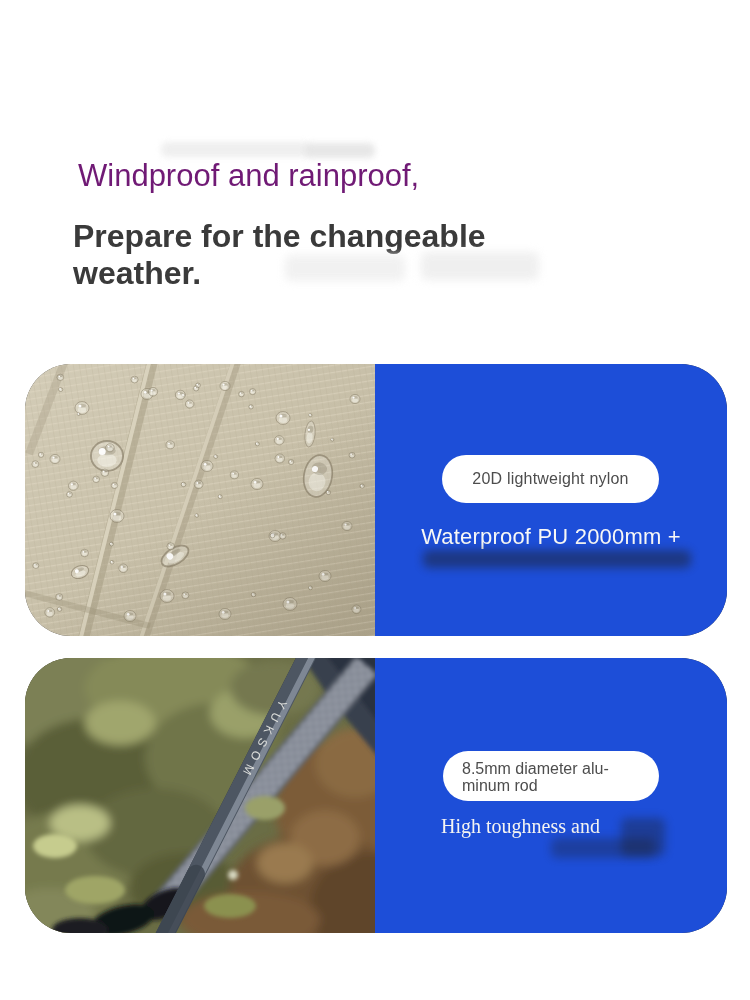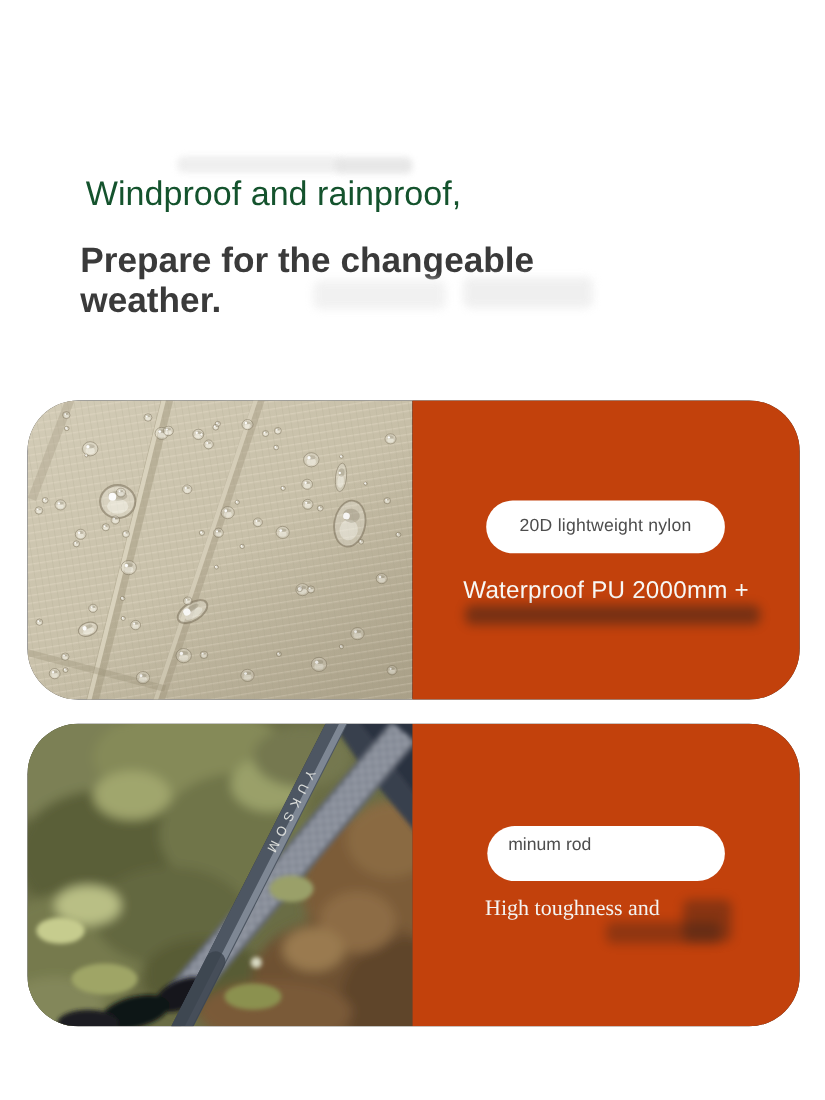--- a/index.html
+++ b/index.html
@@ -5,42 +5,42 @@
   html,body{margin:0;padding:0;}
   body{
     width:750px;height:1000px;position:relative;overflow:hidden;
     background:#ffffff;
     font-family:"Liberation Sans", sans-serif;
   }
   
   .intro{position:absolute;left:73px;top:0;width:560px;}
   .intro-line1{
     position:absolute;left:5px;top:158px;
-    font-size:31px;line-height:36px;color:#14532d;white-space:nowrap;
+    font-size:31px;line-height:36px;color:#701a75;white-space:nowrap;
   }
   .intro-line2{
     position:absolute;left:0;top:218px;width:432px;
     font-size:32px;line-height:37px;color:#3a3a3a;font-weight:bold;
   }
   
   .residue{position:absolute;border-radius:6px;pointer-events:none;}
   .res-a{left:88px;top:142px;width:150px;height:15px;background:#ececec;filter:blur(3px);opacity:.85;}
   .res-b{left:232px;top:143px;width:70px;height:15px;background:#e3e3e3;filter:blur(3px);opacity:.85;}
   .res-c{left:212px;top:255px;width:120px;height:26px;background:#f0f0f0;filter:blur(4px);opacity:.9;}
   .res-d{left:348px;top:252px;width:118px;height:28px;background:#eeeeee;filter:blur(4px);opacity:.9;}
   
   .card{
     position:absolute;left:25px;width:702px;
     border-radius:46px;overflow:hidden;display:flex;background:#313131;
   }
   .card-1{top:364px;height:272px;}
   .card-2{top:658px;height:275px;}
   .card-image{width:350px;height:100%;position:relative;flex:none;}
   .card-image svg{display:block;}
-  .card-panel{flex:1;position:relative;background:#c2410c;}
+  .card-panel{flex:1;position:relative;background:#1d4ed8;}
   .pill{
     position:absolute;background:#ffffff;border-radius:25px;
     color:#4d4d4d;font-size:16px;
   }
   .pill-1{
     left:67px;top:91px;width:217px;height:48px;
     display:flex;align-items:center;justify-content:center;
     letter-spacing:.2px;
   }
   .pill-2{
@@ -628,20 +628,21 @@
         <ellipse cx="70" cy="232" rx="30" ry="14" fill="#9fa566"></ellipse>
         <ellipse cx="205" cy="248" rx="26" ry="12" fill="#8b914f"></ellipse>
         <ellipse cx="30" cy="188" rx="22" ry="12" fill="#c6cc8e"></ellipse>
         <ellipse cx="240" cy="150" rx="20" ry="12" fill="#9aa069"></ellipse>
         <circle cx="208" cy="217" r="5" fill="#d8d9c2"></circle>
       </g>
     </svg>
   </div>
   <div class="card-panel">
     <div class="pill pill-2">
+      <div class="pill-line">8.5mm diameter alu-</div>
       <div class="pill-line">minum rod</div>
     </div>
     <div class="panel-desc-2">
       <div>High toughness and</div>
     </div>
     <div class="panel-res pres-2"></div>
     <div class="panel-res pres-3"></div>
   </div>
 </div>
 

